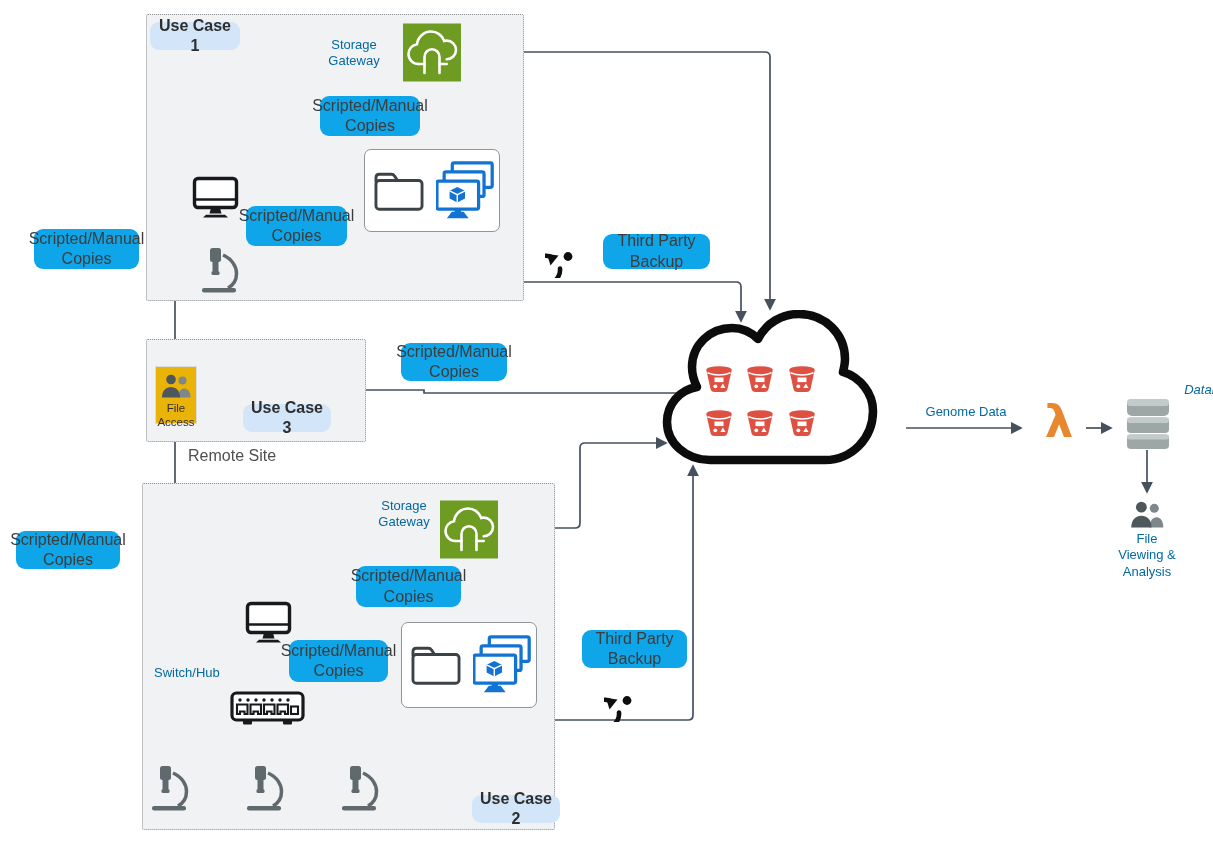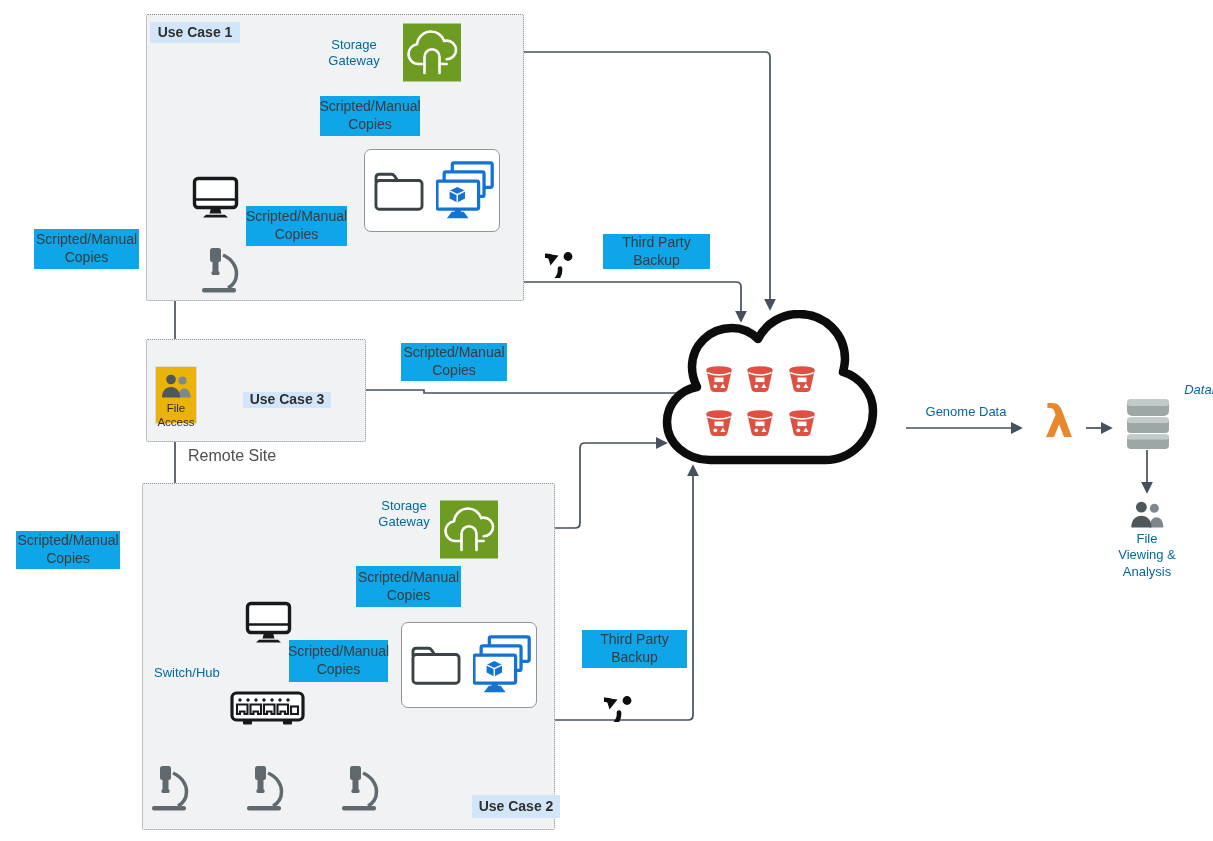--- a/index.html
+++ b/index.html
@@ -1,21 +1,21 @@
 <!DOCTYPE html>
 <html><head>
 <meta charset="utf-8">
 <style>
   html,body{margin:0;padding:0;background:#ffffff;}
   body{font-family:"Liberation Sans", sans-serif;}
   .canvas{position:relative;width:1213px;height:841px;background:#fff;overflow:hidden;}
   .abs{position:absolute;}
   .group{position:absolute;background:#f1f2f4;border:1.5px dotted #8a8f94;border-radius:2px;}
   .chip{position:absolute;display:flex;align-items:center;justify-content:center;
-        text-align:center;font-size:14px;color:#3c3c3c;line-height:1.28;padding:8px 3px;box-sizing:border-box;}
+        text-align:center;font-size:16px;color:#3c3c3c;line-height:1.28;padding:14px 3px;box-sizing:border-box;border-radius:9px;}
   .chip.yellow{background:#0ea5e9;}
   .chip.blue{background:#d3e5f8;font-weight:bold;color:#2e2e2e;}
   .label{position:absolute;text-align:center;font-size:13px;color:#0369a1;line-height:1.25;}
   .label.left{text-align:left;}
   .fileshare{position:absolute;background:#fff;border:1.5px solid #8f959b;border-radius:7px;
              display:flex;align-items:center;justify-content:center;gap:9px;box-sizing:border-box;}
   .fa-node{position:absolute;background:#eab308;border:1px solid #dcdcdc;display:flex;flex-direction:column;
            align-items:center;box-sizing:border-box;padding-top:7px;}
   .fa-node .fa-text{font-size:11.5px;color:#2f2f2f;text-align:center;line-height:1.2;margin-top:4px;}
   .lambda{position:absolute;color:#e8872e;font-weight:bold;font-size:45px;line-height:44px;
@@ -55,21 +55,21 @@
       <path d="M1086,428 H1111" marker-end="url(#arr)"></path>
       <path d="M1147,450 V492" marker-end="url(#arr)"></path>
     </g>
   </svg>
 
   <div class="group" style="left:146px;top:14px;width:376px;height:285px;"></div>
   <div class="group" style="left:146px;top:339px;width:218px;height:101px;"></div>
   <div class="group" style="left:142px;top:483px;width:411px;height:345px;"></div>
 
   <div class="chip blue" style="left:150px;top:22px;width:90px;height:21px;">Use Case 1</div>
-  <div class="chip blue" style="left:243px;top:392px;width:88px;height:14px;">Use Case 3</div>
+  <div class="chip blue" style="left:243px;top:404px;width:88px;height:14px;">Use Case 3</div>
   <div class="chip blue" style="left:472px;top:795px;width:88px;height:23px;">Use Case 2</div>
 
   <div class="chip yellow" style="left:320px;top:96px;width:100px;height:40px;">Scripted/Manual Copies</div>
   <div class="chip yellow" style="left:246px;top:206px;width:101px;height:40px;">Scripted/Manual Copies</div>
   <div class="chip yellow" style="left:34px;top:229px;width:105px;height:40px;">Scripted/Manual Copies</div>
   <div class="chip yellow" style="left:401px;top:343px;width:106px;height:38px;">Scripted/Manual Copies</div>
   <div class="chip yellow" style="left:16px;top:531px;width:104px;height:38px;">Scripted/Manual Copies</div>
   <div class="chip yellow" style="left:356px;top:566px;width:105px;height:41px;">Scripted/Manual Copies</div>
   <div class="chip yellow" style="left:289px;top:640px;width:99px;height:42px;">Scripted/Manual Copies</div>
   <div class="chip yellow" style="left:603px;top:234px;width:107px;height:35px;">Third Party Backup</div>

